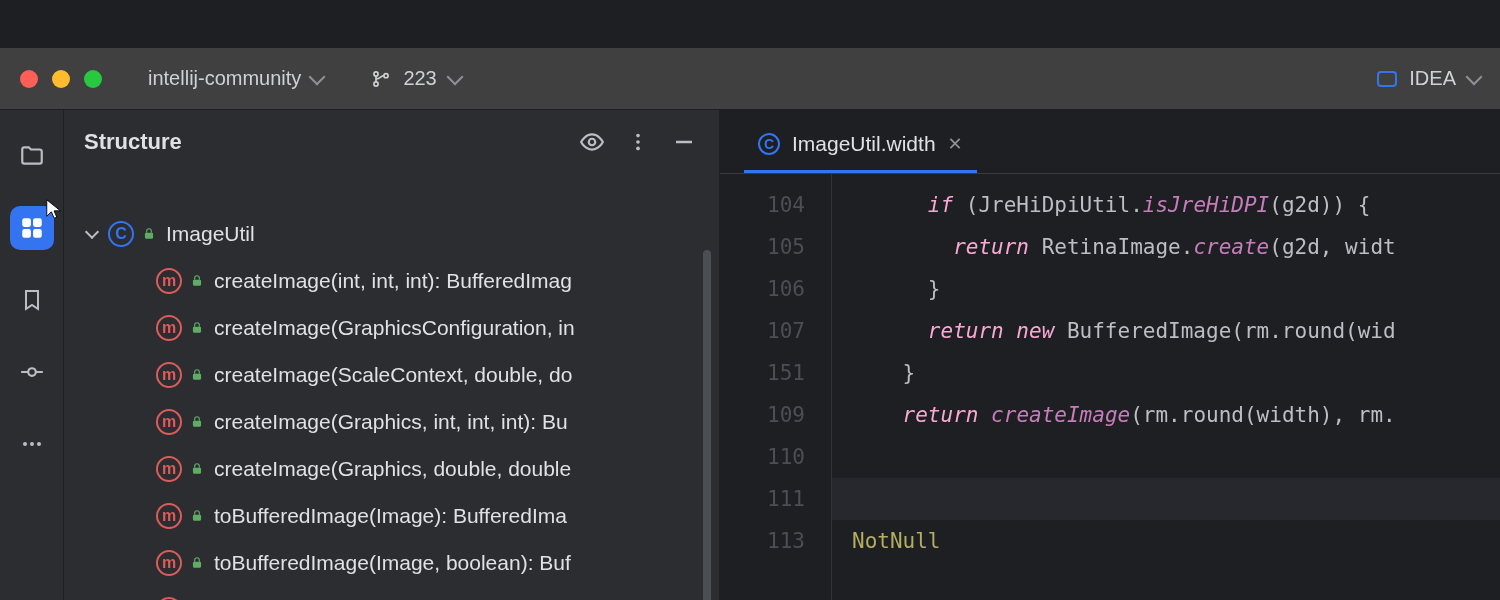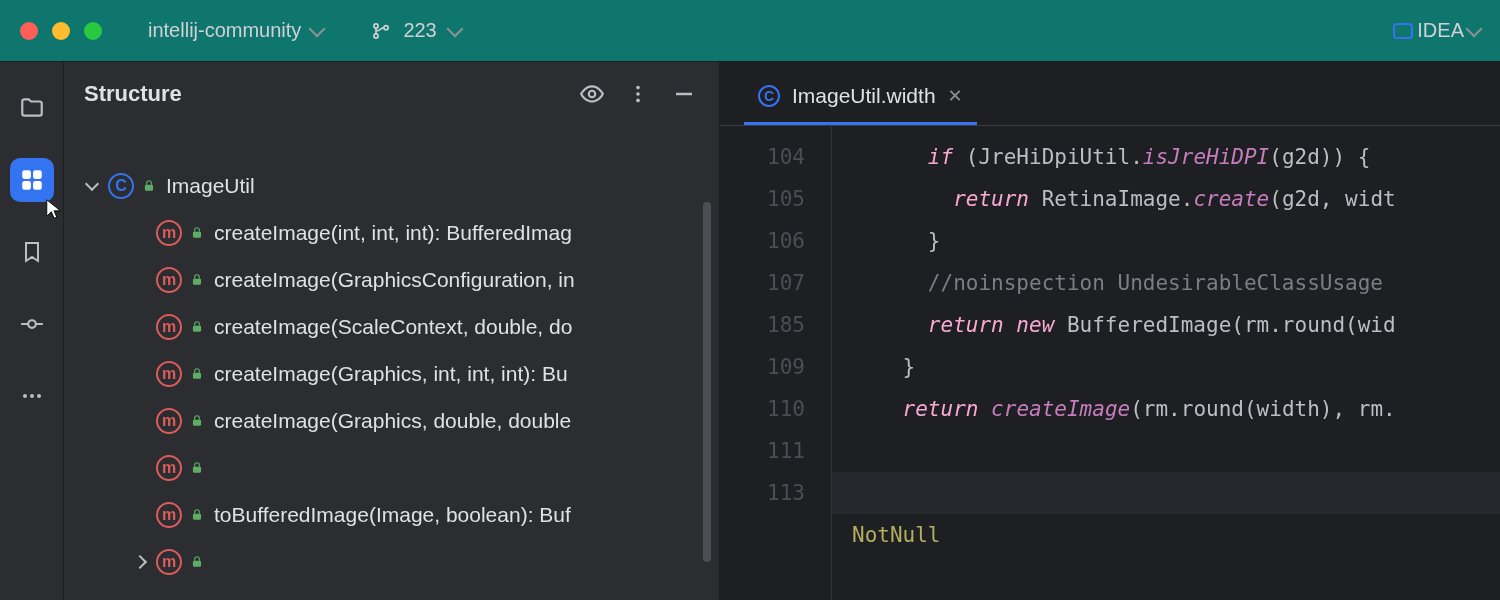--- a/index.html
+++ b/index.html
@@ -10,40 +10,41 @@
       width: 1500px;
       height: 600px;
       overflow: hidden;
       position: relative;
     }
     .titlebar {
       height: 62px;
       display: flex;
       align-items: center;
       padding: 0 20px;
-      background: #0f766e;
+      background: #404040;
       border-bottom: 1px solid #1e1f22;
+      margin-top: 48px;
     }
     .traffic-lights { display: flex; gap: 14px; margin-right: 36px; }
     .traffic-light { width: 18px; height: 18px; border-radius: 50%; }
     .tl-close { background: #ff5f57; }
     .tl-min { background: #febc2e; }
     .tl-max { background: #28c840; }
     .project-chip {
       color: #cfd1d6; font-size: 20px; display: flex; align-items: center; gap: 10px;
       padding: 4px 10px; border-radius: 6px; cursor: pointer;
     }
     .chev-down { width: 12px; height: 12px; border-right: 2px solid #8e9096; border-bottom: 2px solid #8e9096; transform: rotate(45deg); margin-top: -4px; }
     .branch-chip {
       margin-left: 28px; display: flex; align-items: center; gap: 12px; color: #cfd1d6; font-size: 20px;
       padding: 4px 10px; border-radius: 6px; cursor: pointer;
     }
     .branch-icon { display:inline-block; width:20px; height:20px; }
     .spacer { flex: 1; }
-    .ide-badge { display: flex; align-items: center; gap: 4px; color: #cfd1d6; font-size: 20px; cursor: pointer; }
+    .ide-badge { display: flex; align-items: center; gap: 12px; color: #cfd1d6; font-size: 20px; cursor: pointer; }
     .ide-square { width: 20px; height: 16px; border: 2px solid #3574F0; border-radius: 4px; }
 
     .main {
       display: flex;
       height: calc(600px - 62px);
     }
     .toolstrip {
       width: 64px;
       background: #2b2d30;
       display: flex; flex-direction: column; align-items: center;
@@ -274,20 +275,21 @@
             <span class="node-label">createImage(Graphics, double, double</span>
           </div>
           <div class="tree-row child">
             <span class="method-badge">m</span>
             <span class="lock-icon">
               <svg viewBox="0 0 24 24" width="14" height="14" fill="currentColor">
                 <rect x="5" y="10" width="14" height="10" rx="2"></rect>
                 <path d="M8 10V7a4 4 0 1 1 8 0v3" fill="none" stroke="currentColor" stroke-width="2"></path>
               </svg>
             </span>
+            <span class="node-label">toBufferedImage(Image): BufferedIma</span>
           </div>
           <div class="tree-row child">
             <span class="method-badge">m</span>
             <span class="lock-icon">
               <svg viewBox="0 0 24 24" width="14" height="14" fill="currentColor">
                 <rect x="5" y="10" width="14" height="10" rx="2"></rect>
                 <path d="M8 10V7a4 4 0 1 1 8 0v3" fill="none" stroke="currentColor" stroke-width="2"></path>
               </svg>
             </span>
             <span class="node-label">toBufferedImage(Image, boolean): Buf</span>
@@ -316,31 +318,30 @@
         <span>ImageUtil.width</span>
         <span class="close-x">✕</span>
       </div>
     </div>
     <div class="code-area">
       <div class="gutter" id="gutter">
           <div>104</div>
           <div>105</div>
           <div>106</div>
           <div>107</div>
-          <div>185</div>
+          <div>151</div>
           <div>109</div>
           <div>110</div>
           <div>111</div>
           <div>113</div>
         </div>
       <div class="code" id="code">
           <div class="code-line">      <span class="kw">if</span> (JreHiDpiUtil.<span class="fn">isJreHiDPI</span>(g2d)) {</div>
           <div class="code-line">        <span class="kw">return</span> RetinaImage.<span class="fn">create</span>(g2d, widt</div>
           <div class="code-line">      } </div>
-          <div class="code-line">      <span class="cm">//noinspection UndesirableClassUsage</span></div>
           <div class="code-line">      <span class="kw">return new</span> BufferedImage(rm.round(wid</div>
           <div class="code-line">    }</div>
           <div class="code-line">    <span class="kw">return</span> <span class="fn">createImage</span>(rm.round(width), rm.</div>
           <div class="code-line"></div>
           <div class="code-line highlight"></div>
           <div class="code-line"><span class="ann">NotNull</span></div>
         </div>
     </div>
   </div>
 </div>

